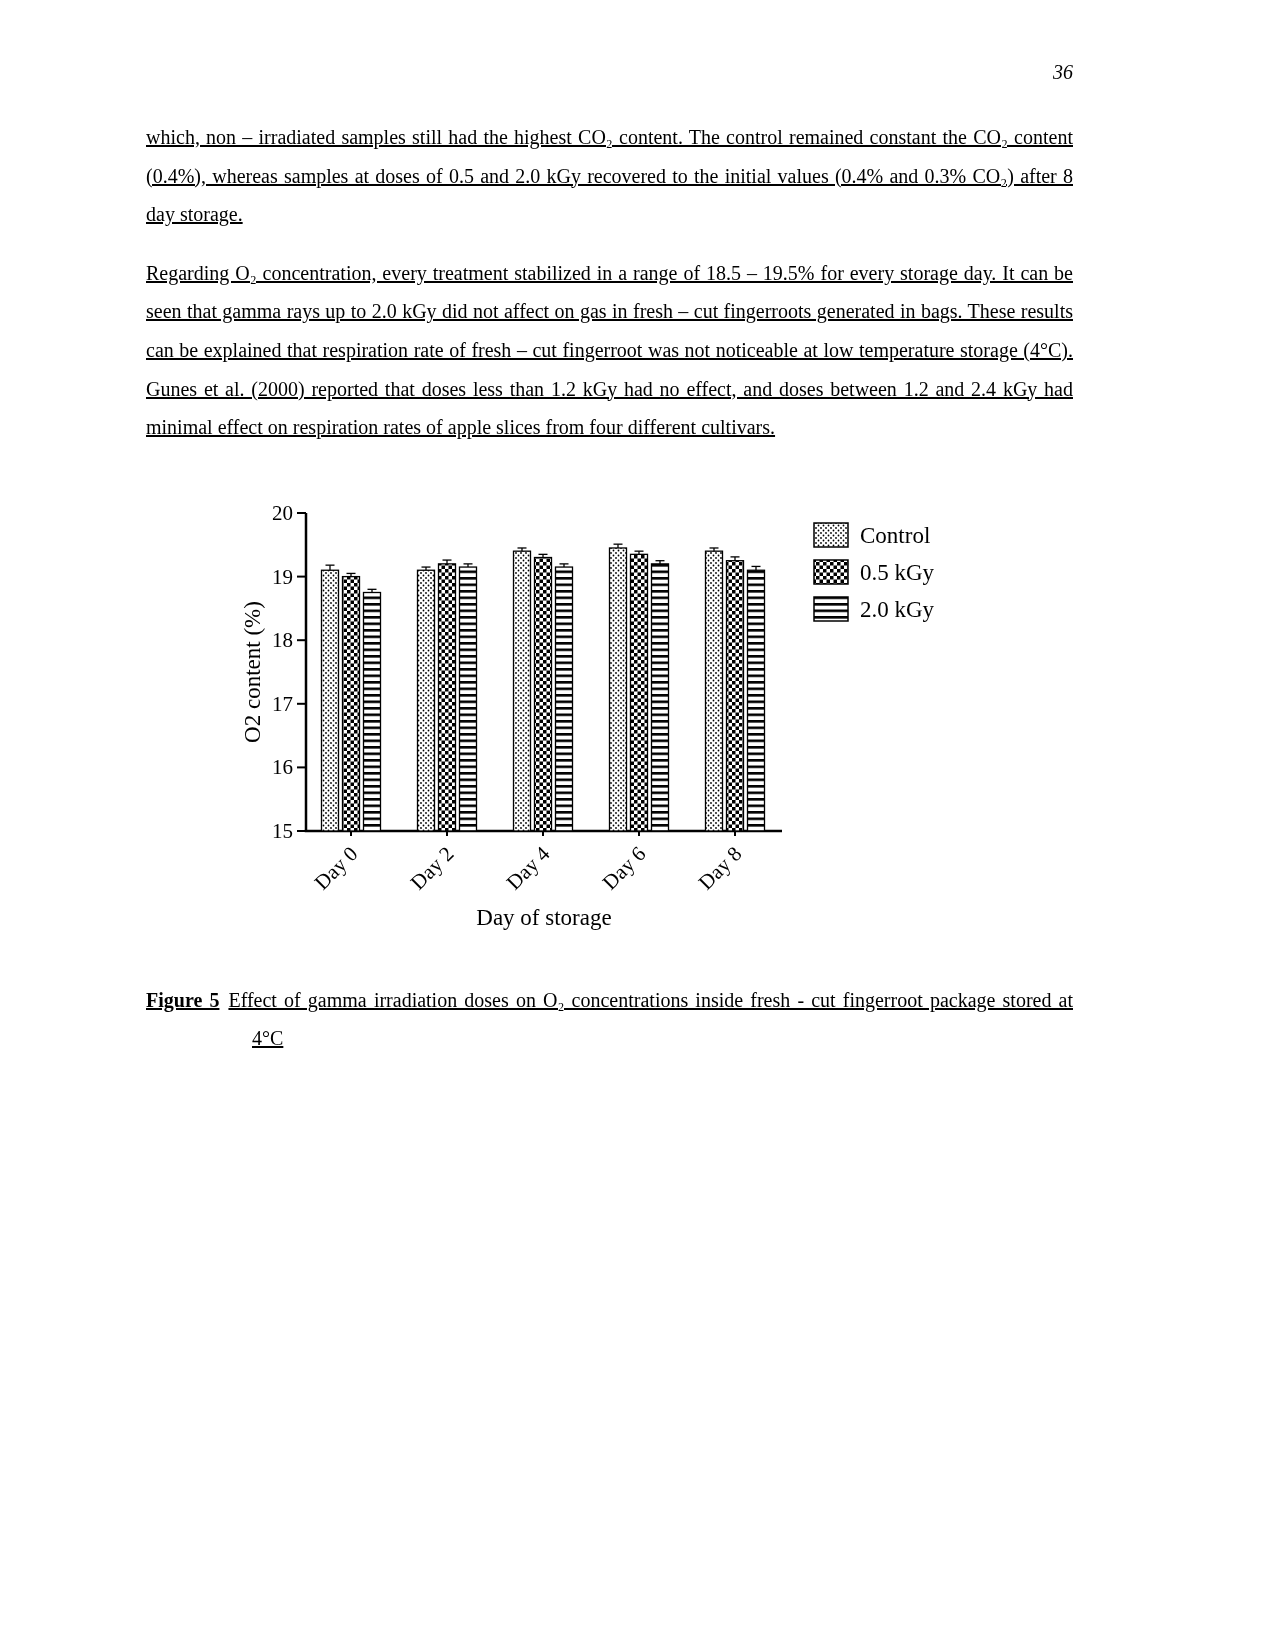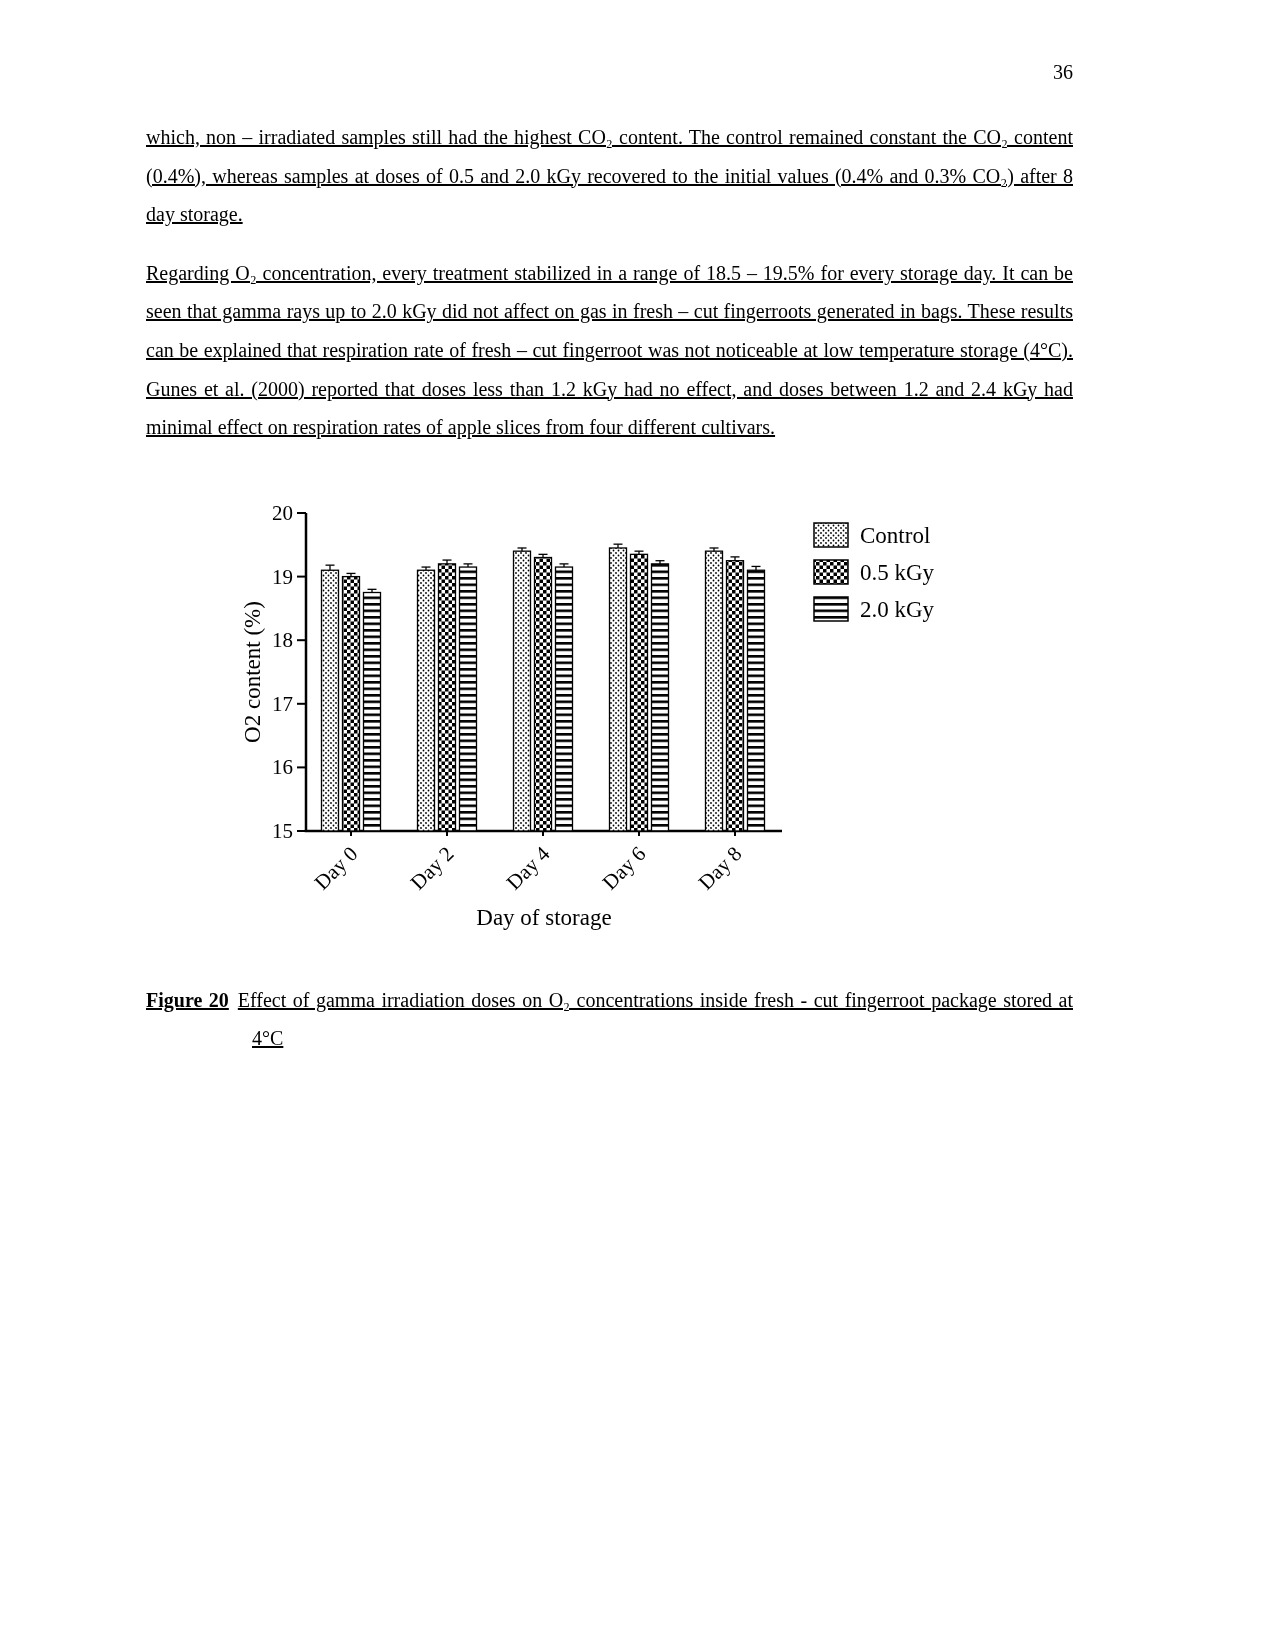--- a/index.html
+++ b/index.html
@@ -3,21 +3,21 @@
 <meta charset="utf-8">
 <style>
   * { margin:0; padding:0; box-sizing:border-box; }
   html, body { background:#ffffff; }
   body {
     width:1275px; min-height:1650px;
     font-family:"Liberation Serif","DejaVu Serif",serif;
     color:#000;
   }
   .page { position:relative; width:1275px; min-height:1650px; background:#fff; overflow:hidden; }
-  .page-number { padding:60px 202px 0 0; text-align:right; font-size:20px; line-height:24px; }
+  .page-number { padding:60px 202px 0 0; text-align:right; font-size:20px; line-height:24px;font-style:italic; }
   .content { margin:34px 202px 0 146px;text-decoration:underline; }
   .body-para {
     font-size:20px; line-height:38.6px; text-align:justify;
     margin-bottom:20px;
   }
   .chart-wrap { margin:52px 0 0 96px; }
   .caption {
     margin-top:40px; font-size:20px; line-height:38.6px; text-align:justify;
     padding-left:106px; text-indent:-106px;
   }
@@ -129,17 +129,17 @@
           <rect x="572" y="24" width="34" height="24" fill="url(#pat-dots)" stroke="#000" stroke-width="1.5"></rect>
           <text x="618" y="43.5" font-size="23" class="ctext">Control</text>
           <rect x="572" y="61" width="34" height="24" fill="url(#pat-checker)" stroke="#000" stroke-width="1.5"></rect>
           <text x="618" y="80.5" font-size="23" class="ctext">0.5 kGy</text>
           <rect x="572" y="98" width="34" height="24" fill="url(#pat-hlines)" stroke="#000" stroke-width="1.5"></rect>
           <text x="618" y="117.5" font-size="23" class="ctext">2.0 kGy</text>
         </svg>
     </div>
 
     <p class="caption">
-      <span class="caption-label">Figure 20</span><span>Effect of gamma irradiation doses on O₂ concentrations inside fresh - cut fingerroot package stored at 4°C</span>
+      <span class="caption-label">Figure 5</span><span>Effect of gamma irradiation doses on O₂ concentrations inside fresh - cut fingerroot package stored at 4°C</span>
     </p>
 
   </div>
 </div>
 
 </body></html>

